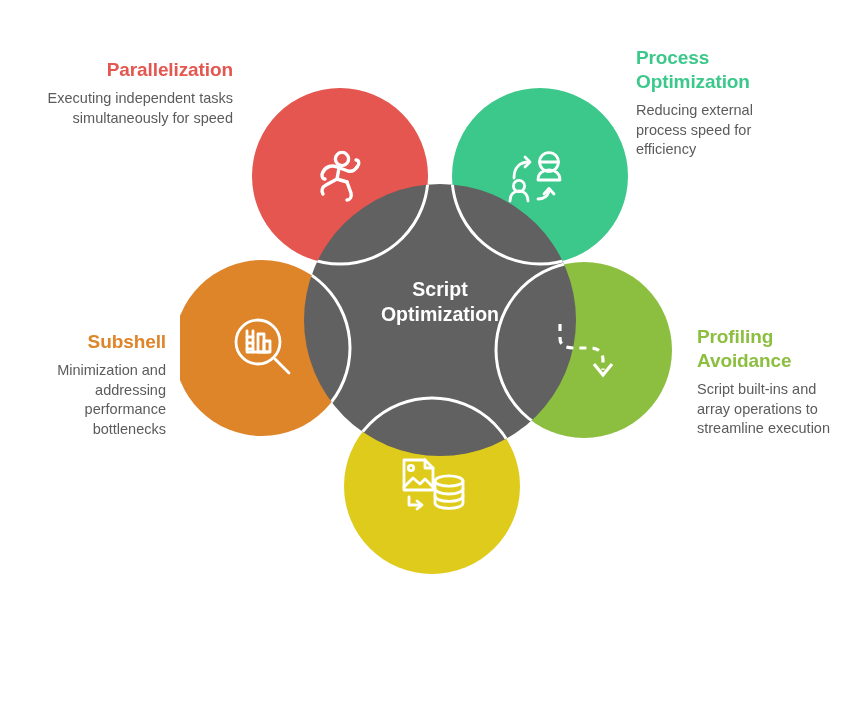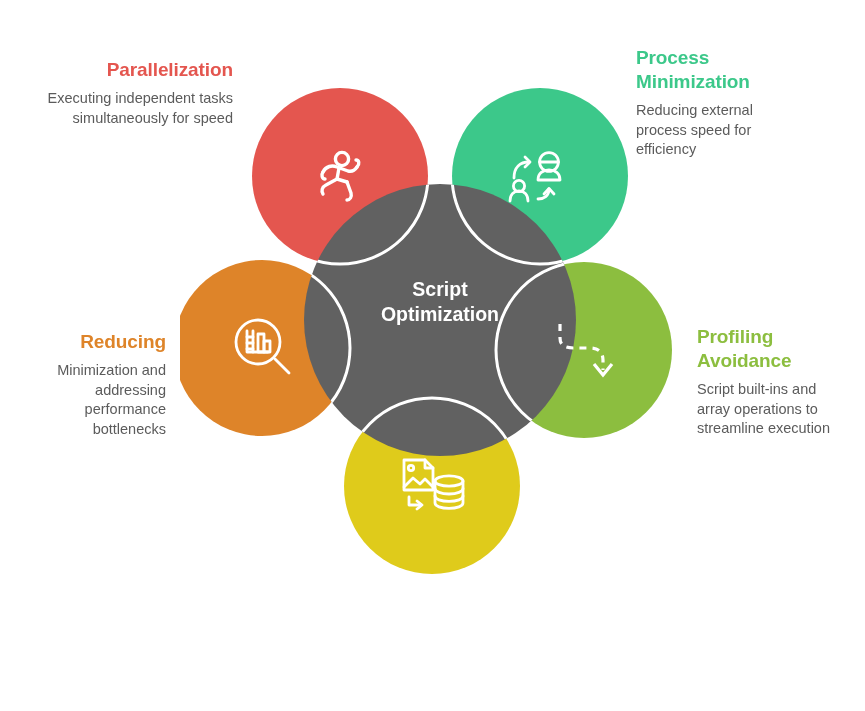--- a/index.html
+++ b/index.html
@@ -193,28 +193,28 @@
       <path d="M 2 -7 L 8 -7 L 8 4 L 2 4 Z"></path>
     </g>
   </svg>
 
   <div class="label-block" id="block-parallelization">
     <p class="label-title" style="color:#E4564F">Parallelization</p>
     <p class="label-desc">Executing independent tasks simultaneously for speed</p>
   </div>
 
   <div class="label-block" id="block-process-minimization">
-    <p class="label-title" style="color:#3CC88A; width:130px;">Process Minimization</p>
+    <p class="label-title" style="color:#3CC88A; width:130px;">Process Optimization</p>
     <p class="label-desc" style="width:145px;">Reducing external process speed for efficiency</p>
   </div>
 
   <div class="label-block" id="block-subshell-avoidance">
     <p class="label-title" style="color:#8CBE3F; width:106px;">Profiling Avoidance</p>
     <p class="label-desc">Script built-ins and array operations to streamline execution</p>
   </div>
 
 
   <div class="label-block" id="block-profiling">
-    <p class="label-title" style="color:#DE8429">Reducing</p>
+    <p class="label-title" style="color:#DE8429">Subshell</p>
     <p class="label-desc">Minimization and addressing performance bottlenecks</p>
   </div>
 
 </div>
 
 </body></html>

